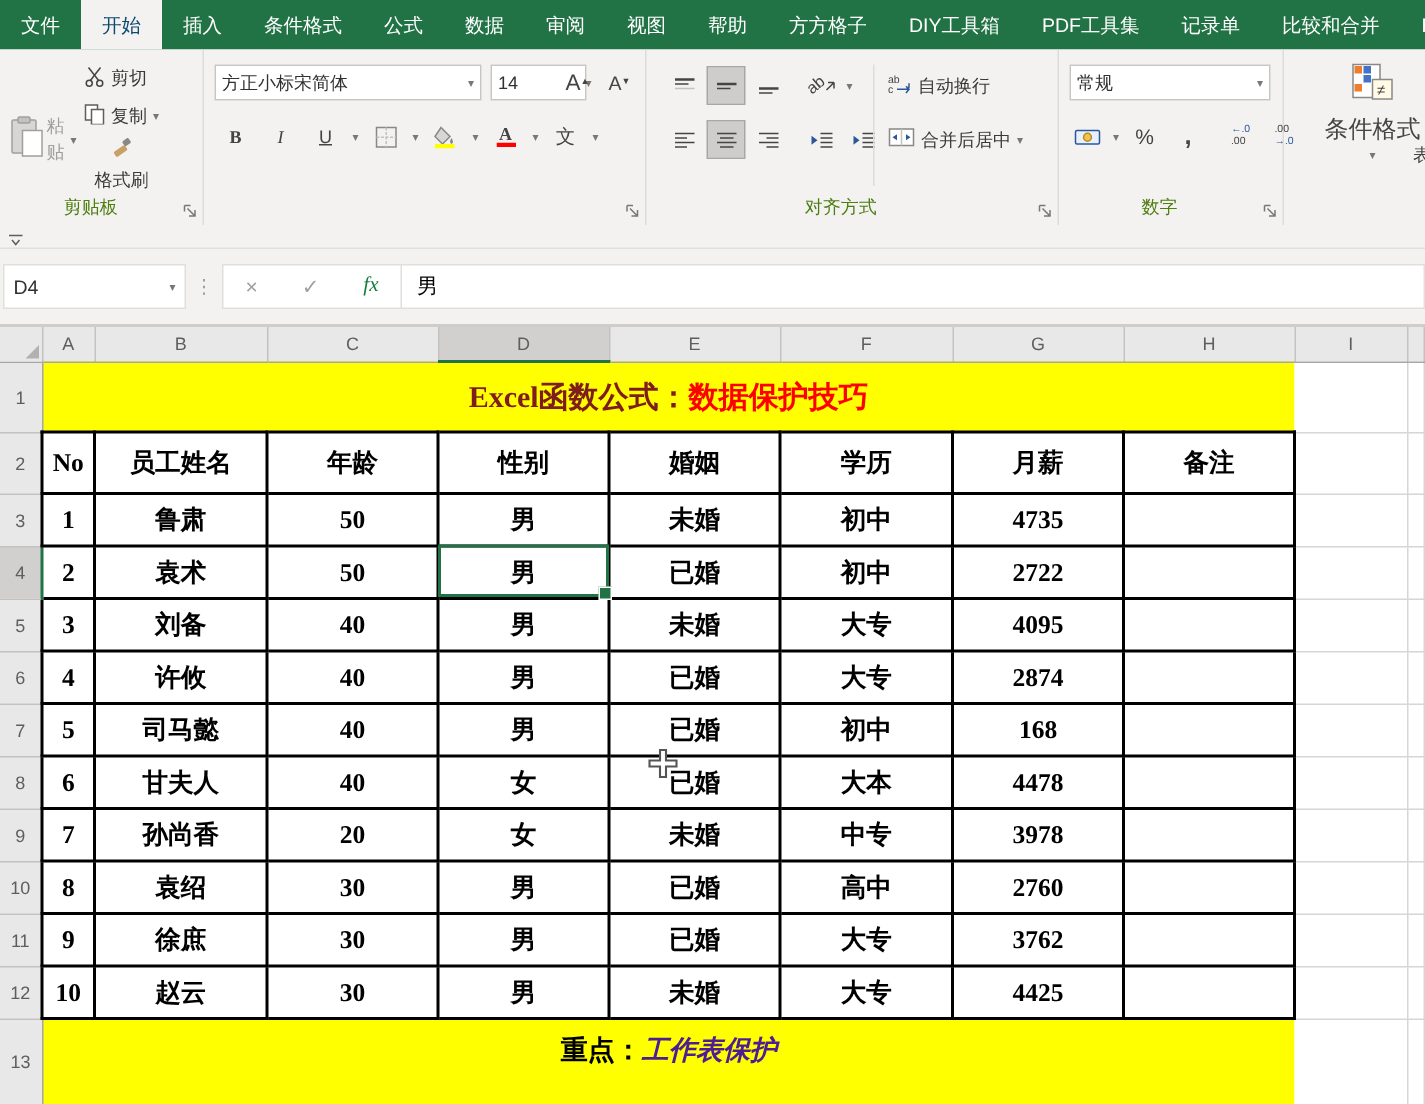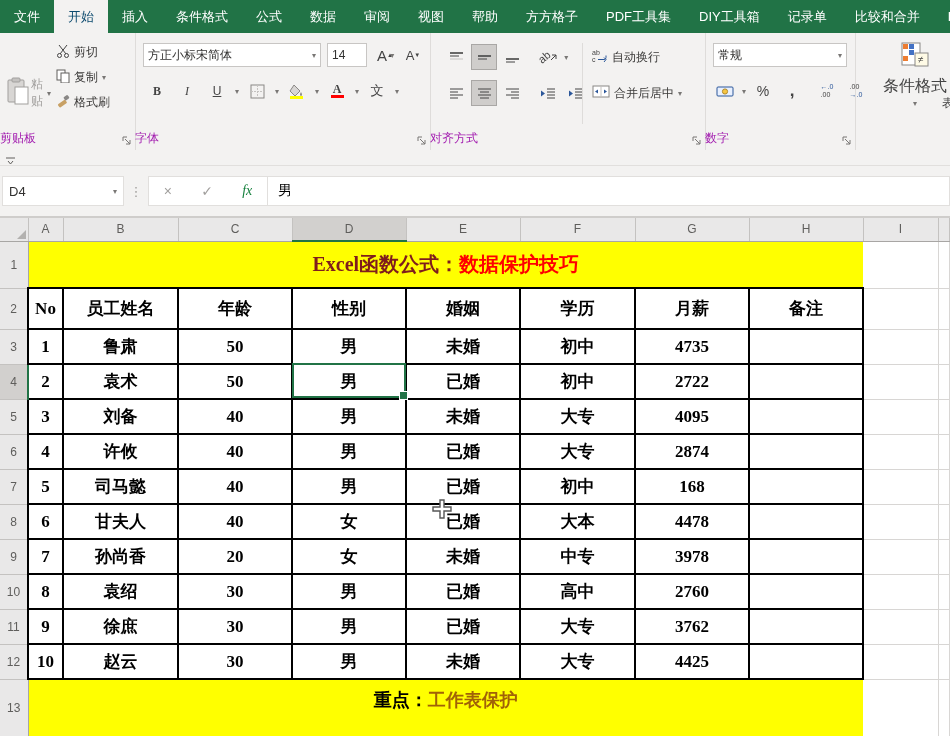--- a/index.html
+++ b/index.html
@@ -7,21 +7,21 @@
   .noselect{user-select:none}
   
   .tabbar{position:absolute;left:0;top:0;width:950px;height:33px;background:#217346;
     display:flex;align-items:stretch;overflow:hidden;white-space:nowrap;}
   .tab{color:#fff;font-size:13px;line-height:33px;padding:0 14px;cursor:default;flex:0 0 auto;}
   .tab.active{background:#f3f2f1;color:#0c4a6e;}
   
   .ribbon{position:absolute;left:0;top:33px;width:950px;height:117px;background:#f3f2f1;
     border-bottom:1px solid #e1dfdd;font-size:12px;color:#444;overflow:hidden;}
   .grp{position:absolute;top:0;height:117px;border-right:1px solid #dedcda;}
-  .glabel{position:absolute;bottom:3px;left:0;right:14px;color:#a21caf;font-size:12px;}
+  .glabel{position:absolute;bottom:3px;left:0;right:14px;text-align:center;color:#4d7c0f;font-size:12px;}
   .launcher{position:absolute;right:3px;bottom:5px;width:10px;height:10px;}
   .smallbtn{display:flex;align-items:center;gap:4px;height:22px;color:#3b3a39;}
   .caret{font-size:8px;color:#797775;}
   .combo{background:#fff;border:1px solid #c8c6c4;height:24px;display:flex;align-items:center;
     padding:0 4px;font-size:12px;color:#323130;justify-content:space-between;box-sizing:border-box;gap:45px;}
   .vdiv{position:absolute;top:10px;bottom:26px;width:1px;background:#dedcda;}
   .icbtn{display:inline-flex;align-items:center;justify-content:center;height:24px;min-width:20px;padding:0 2px;}
   .pressed{background:#cfcdcb;outline:1px solid #a9a7a5;}
   .stack2{font-size:7px;line-height:8px;text-align:left;color:#444;}
   .stack2 b{color:#2b579a;font-weight:normal;}
@@ -57,21 +57,21 @@
   .corner:after{content:"";position:absolute;right:2px;bottom:2px;width:0;height:0;
     border-left:9px solid transparent;border-bottom:9px solid #b3b1af;}
   td.gc{background:#fff;border-right:1px solid #d8d6d4;border-bottom:1px solid #d8d6d4;}
   td.tb{border:2px solid #000;background:#fff;text-align:center;
     font-family:"Liberation Serif","DejaVu Serif",serif;font-weight:bold;font-size:17px;color:#000;padding:0;}
   td.banner{background:#ffff00;text-align:center;font-family:"Liberation Serif","DejaVu Serif",serif;
     font-weight:bold;padding:0;}
   .t-black{color:#7f1d1d;font-size:20px;}
   .t-red{color:#ff0000;font-size:20px;}
   .f-black{color:#000;font-size:18px;}
-  .f-red{color:#a16207;font-size:18px;}
+  .f-red{color:#4c1d95;font-size:18px;font-style:italic;}
   tr.r1{height:47px}tr.r2{height:41px}tr.rd{height:35px}tr.r13{height:58px}
   td.foot{vertical-align:top;padding-top:8px;}
   
   .selbox{position:absolute;left:292px;top:145px;width:114px;height:35px;border:2px solid #217346;
     box-sizing:border-box;pointer-events:none;}
   .handle{position:absolute;right:-4px;bottom:-4px;width:7px;height:7px;background:#217346;border:1px solid #fff;}
   .cursor{position:absolute;left:432px;top:281px;pointer-events:none;}
   sup.tri{font-size:6px;vertical-align:top;line-height:8px;color:#444;}
 </style>
 </head>
@@ -81,22 +81,22 @@
   <div class="tab">文件</div>
   <div class="tab active">开始</div>
   <div class="tab">插入</div>
   <div class="tab">条件格式</div>
   <div class="tab">公式</div>
   <div class="tab">数据</div>
   <div class="tab">审阅</div>
   <div class="tab">视图</div>
   <div class="tab">帮助</div>
   <div class="tab">方方格子</div>
+  <div class="tab">DIY工具箱</div>
   <div class="tab">PDF工具集</div>
-  <div class="tab">DIY工具箱</div>
   <div class="tab">记录单</div>
   <div class="tab">比较和合并</div>
   <div class="tab">Power Pivot</div>
 </div>
 
 <div class="ribbon">
 
   <div class="grp" style="left:0;width:135px;">
     <div class="paste">
       <span>
@@ -124,21 +124,21 @@
       <div class="smallbtn" style="margin-top:3px;">
         <span>
           <svg width="14" height="14" viewBox="0 0 14 14">
               <rect x="1" y="1" width="8" height="10" fill="#fff" stroke="#605e5c"></rect>
               <rect x="5" y="4" width="8" height="10" fill="#fff" stroke="#605e5c"></rect>
             </svg>
         </span>
         <span>复制</span>
         <span class="caret">▾</span>
       </div>
-      <div class="smallbtn" style="margin-top:3px;">
+      <div class="smallbtn" style="margin-top:3px;flex-direction:column;">
         <span>
           <svg width="14" height="14" viewBox="0 0 14 14">
               <rect x="2" y="8" width="9" height="4" rx="1" fill="#c8a165" transform="rotate(-35 6 10)"></rect>
               <rect x="8" y="2" width="5" height="4" rx="1" fill="#8a8886" transform="rotate(-35 10 4)"></rect>
             </svg>
         </span>
         <span>格式刷</span>
       </div>
     </div>
     <div class="glabel">剪贴板</div>
@@ -147,21 +147,21 @@
           <path d="M1,1 H5 M1,1 V5 M3,3 L8,8 M8,4 V8 H4" fill="none" stroke="#797775"></path>
         </svg>
     </span>
   </div>
 
   <div class="grp" style="left:135px;width:295px;">
     <div class="combo" style="position:absolute;left:8px;top:10px;width:178px;">
       <span>方正小标宋简体</span>
       <span class="caret">▾</span>
     </div>
-    <div class="combo" style="position:absolute;left:192px;top:10px;width:40px;">
+    <div class="combo" style="position:absolute;left:192px;top:10px;width:64px;">
       <span>14</span>
       <span class="caret">▾</span>
     </div>
     <div class="icbtn" style="position:absolute;left:238px;top:10px;font-size:15px;">
       <span>A</span>
         <sup class="tri">▲</sup>
     </div>
     <div class="icbtn" style="position:absolute;left:266px;top:10px;font-size:13px;">
       <span>A</span>
         <sup class="tri">▼</sup>
@@ -190,21 +190,20 @@
       <span class="icbtn" style="flex-direction:column;line-height:11px;font-weight:bold;font-family:'Liberation Serif',serif;">
         <span>A</span>
         <svg width="13" height="3">
             <rect width="13" height="3" fill="#ff0000"></rect>
           </svg>
       </span>
       <span class="caret">▾</span>
       <span class="icbtn" style="font-size:13px;">文</span>
       <span class="caret">▾</span>
     </div>
-    <div class="glabel">字体</div>
     <span class="launcher">
       <svg width="10" height="10" viewBox="0 0 10 10">
           <path d="M1,1 H5 M1,1 V5 M3,3 L8,8 M8,4 V8 H4" fill="none" stroke="#797775"></path>
         </svg>
     </span>
   </div>
 
   <div class="grp" style="left:430px;width:275px;">
     <div style="position:absolute;left:14px;top:12px;display:flex;gap:4px;align-items:center;">
       <span class="icbtn">

